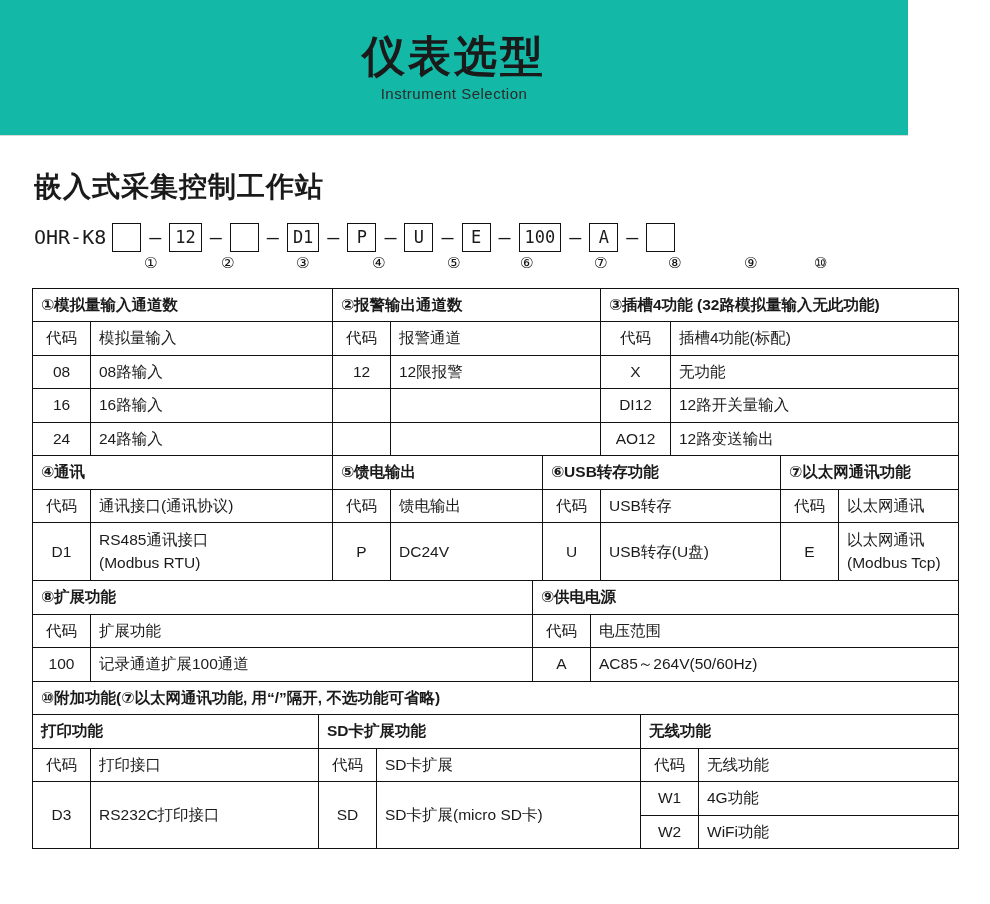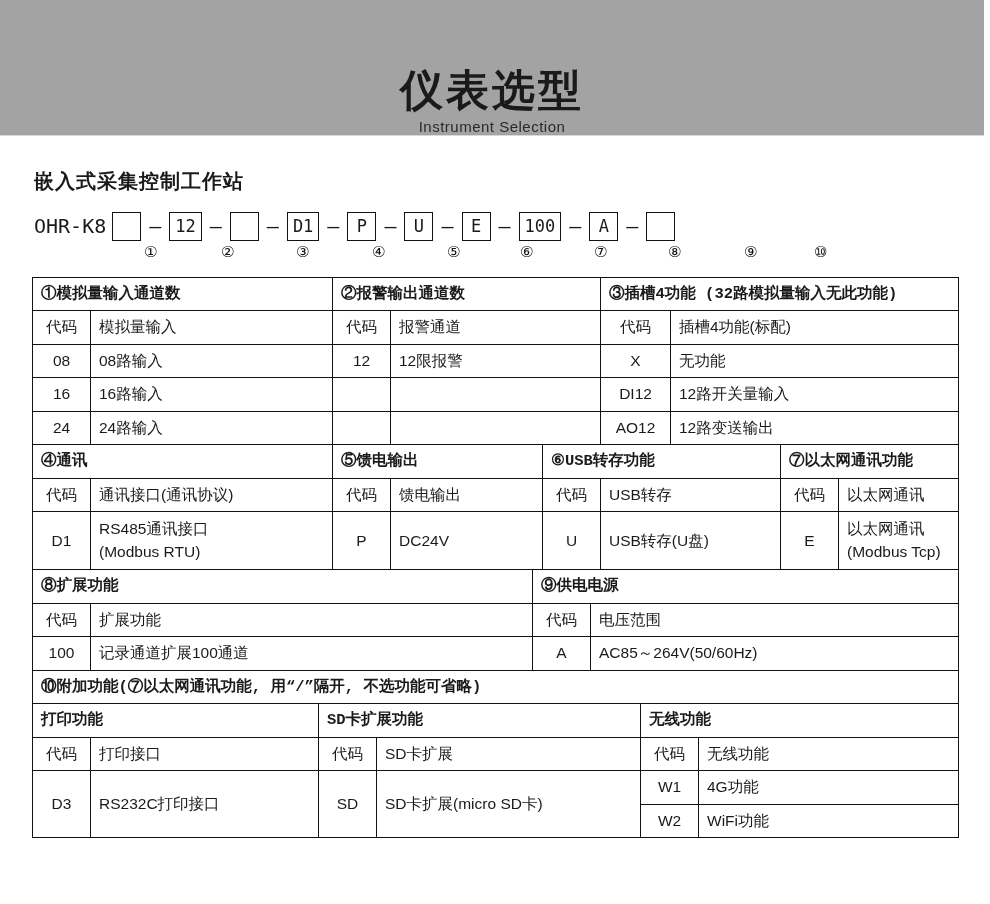--- a/index.html
+++ b/index.html
@@ -9,27 +9,27 @@
     height: 904px;
     background: #ffffff;
     font-family: "Liberation Sans", "DejaVu Sans", sans-serif;
     color: #1a1a1a;
     position: relative;
     overflow: hidden;
   }
 
   
   .banner {
-    width: 984px;
+    width: 908px;
     height: 136px;
-    background: #a3a3a3;
+    background: #14b8a6;
     display: flex;
     flex-direction: column;
     align-items: center;
-    justify-content: flex-end;
+    justify-content: center;
     border-bottom: 1px solid #d8d8d8;
   }
   .banner-title {
     font-size: 43px;
     font-weight: bold;
     letter-spacing: 3px;
     color: #1a1a1a;
     line-height: 1.1;
   }
   .banner-sub {
@@ -37,21 +37,21 @@
     color: #2a2a2a;
     letter-spacing: 0.5px;
     margin-top: 4px;
   }
 
   
   .content {
     padding: 32px 32px 0 32px;
   }
   .section-title {
-    font-size: 20px;
+    font-size: 28px;
     font-weight: bold;
     letter-spacing: 1px;
     margin: 0 0 14px 2px;
   }
 
   
   .model-row {
     display: flex;
     align-items: center;
     height: 34px;
@@ -106,21 +106,20 @@
     border: 1px solid #111;
     font-size: 15.5px;
     padding: 5px 8px;
     vertical-align: middle;
     line-height: 1.45;
     height: 30px;
   }
   .hdr {
     font-weight: bold;
     font-size: 16px;
-    font-family: Liberation Mono, monospace;
   }
   .ctr { text-align: center; }
   .tall { height: 34px; }
 </style>
 </head>
 <body>
 
 <div class="banner">
   <div class="banner-title">仪表选型</div>
   <div class="banner-sub">Instrument Selection</div>

